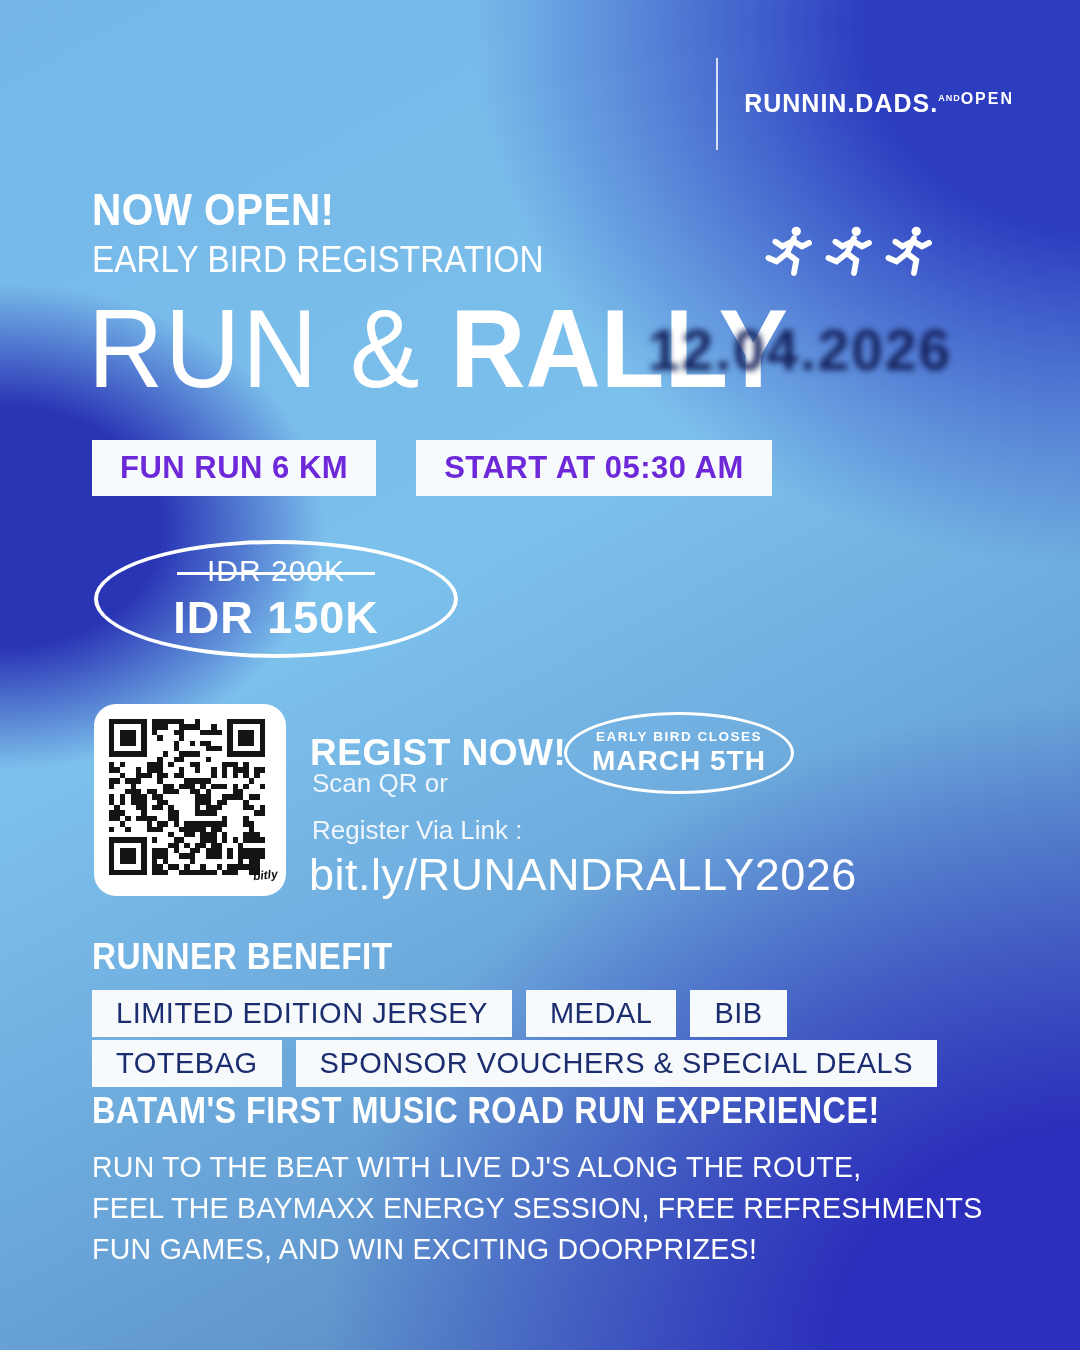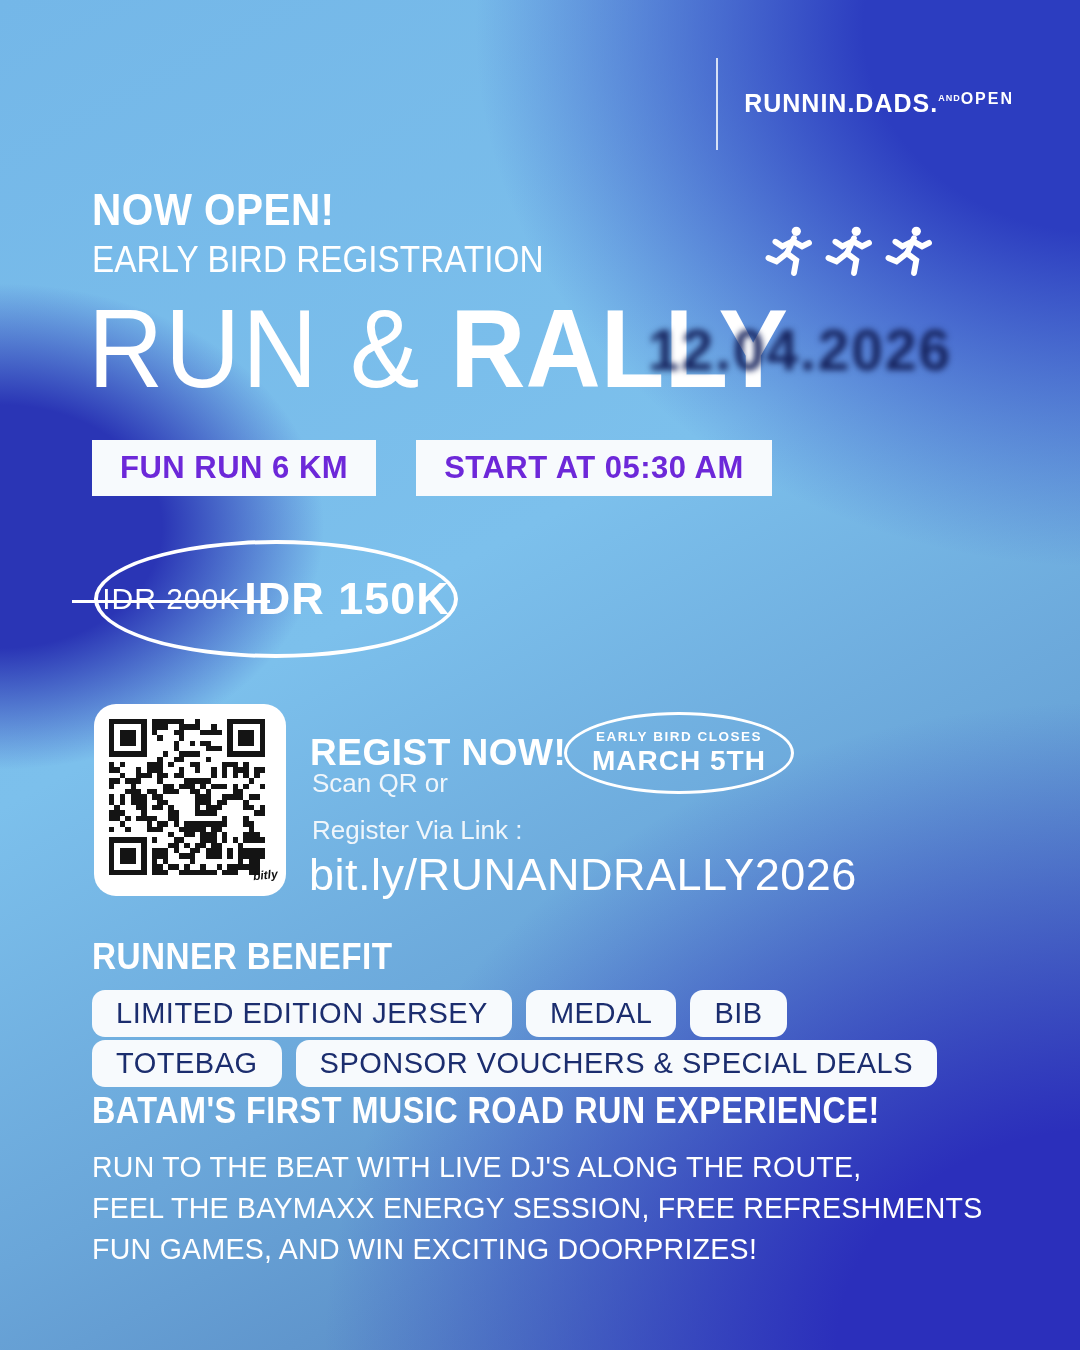--- a/index.html
+++ b/index.html
@@ -33,41 +33,41 @@
   .runner-icons{top:222px;left:758px;display:flex;gap:2px;}
   .title{left:88px;top:290px;white-space:nowrap;font-size:112px;line-height:1.05;transform:scaleX(.93);transform-origin:left center;}
   .title .thin{font-weight:400;letter-spacing:2px;}
   .title .bold{font-weight:800;letter-spacing:0px;}
   .date{left:648px;top:316px;font-size:58px;font-weight:700;color:#16235d;filter:blur(3px);letter-spacing:2px;transform:scaleX(.98);transform-origin:left center;white-space:nowrap;}
   
   .pill-row{left:92px;top:440px;display:flex;gap:40px;}
   .pill{background:#f7fafd;color:#6d28d9;font-size:31px;font-weight:700;padding:10px 28px;letter-spacing:.5px;white-space:nowrap;}
   
   .price-oval{left:94px;top:540px;width:356px;height:110px;border:4px solid #fff;border-radius:50%;
-    display:flex;flex-direction:row;align-items:center;justify-content:center;gap:4px;}
+    display:flex;flex-direction:column;align-items:center;justify-content:center;gap:4px;}
   .price-old{font-size:30px;font-weight:500;position:relative;letter-spacing:1px;}
   .price-old::after{content:"";position:absolute;left:-30px;right:-30px;top:52%;height:3px;background:#fff;}
   .price-new{font-size:45px;font-weight:700;letter-spacing:1px;}
   
   .qr-card{left:94px;top:704px;width:192px;height:192px;background:#fff;border-radius:22px;}
   .qr-card svg{position:absolute;left:15px;top:15px;width:156px;height:156px;}
   .qr-bitly{position:absolute;right:8px;bottom:14px;color:#111;font-size:12px;font-style:italic;font-weight:700;transform:rotate(-6deg);}
   .regist-heading{left:310px;top:732px;font-size:37px;font-weight:800;letter-spacing:.5px;}
   .eb-oval{left:564px;top:712px;width:224px;height:76px;border:3px solid #fff;border-radius:50%;
     display:flex;flex-direction:column;align-items:center;justify-content:center;line-height:1.15;}
   .eb-line1{font-size:13.5px;font-weight:700;letter-spacing:1.5px;}
   .eb-line2{font-size:28px;font-weight:700;letter-spacing:1px;}
   .scan-lines{left:312px;top:760px;font-size:26px;font-weight:400;line-height:47px;color:#f0f6fb;}
   .reg-link{left:309px;top:849px;font-size:45px;font-weight:400;letter-spacing:.5px;}
   
   .benefit-heading{left:92px;top:936px;font-size:37px;font-weight:800;}
   .benefit-row{display:flex;gap:14px;}
   .row1{left:92px;top:990px;}
   .row2{left:92px;top:1040px;}
-  .badge{background:#f7fafd;color:#1b2d6e;font-size:29px;font-weight:500;padding:7px 24px;letter-spacing:.5px;white-space:nowrap;border-radius:13px;}
+  .badge{background:#f7fafd;color:#1b2d6e;font-size:29px;font-weight:500;padding:7px 24px;letter-spacing:.5px;white-space:nowrap;}
   
   .batam-heading{left:92px;top:1090px;font-size:36px;font-weight:800;}
   .para{left:92px;top:1146px;font-size:30px;font-weight:500;line-height:41px;transform:scaleX(.95);transform-origin:left top;letter-spacing:.3px;white-space:nowrap;}
 </style>
 </head>
 <body>
 
 <div class="poster">
 
   <div class="abs logo-block">

